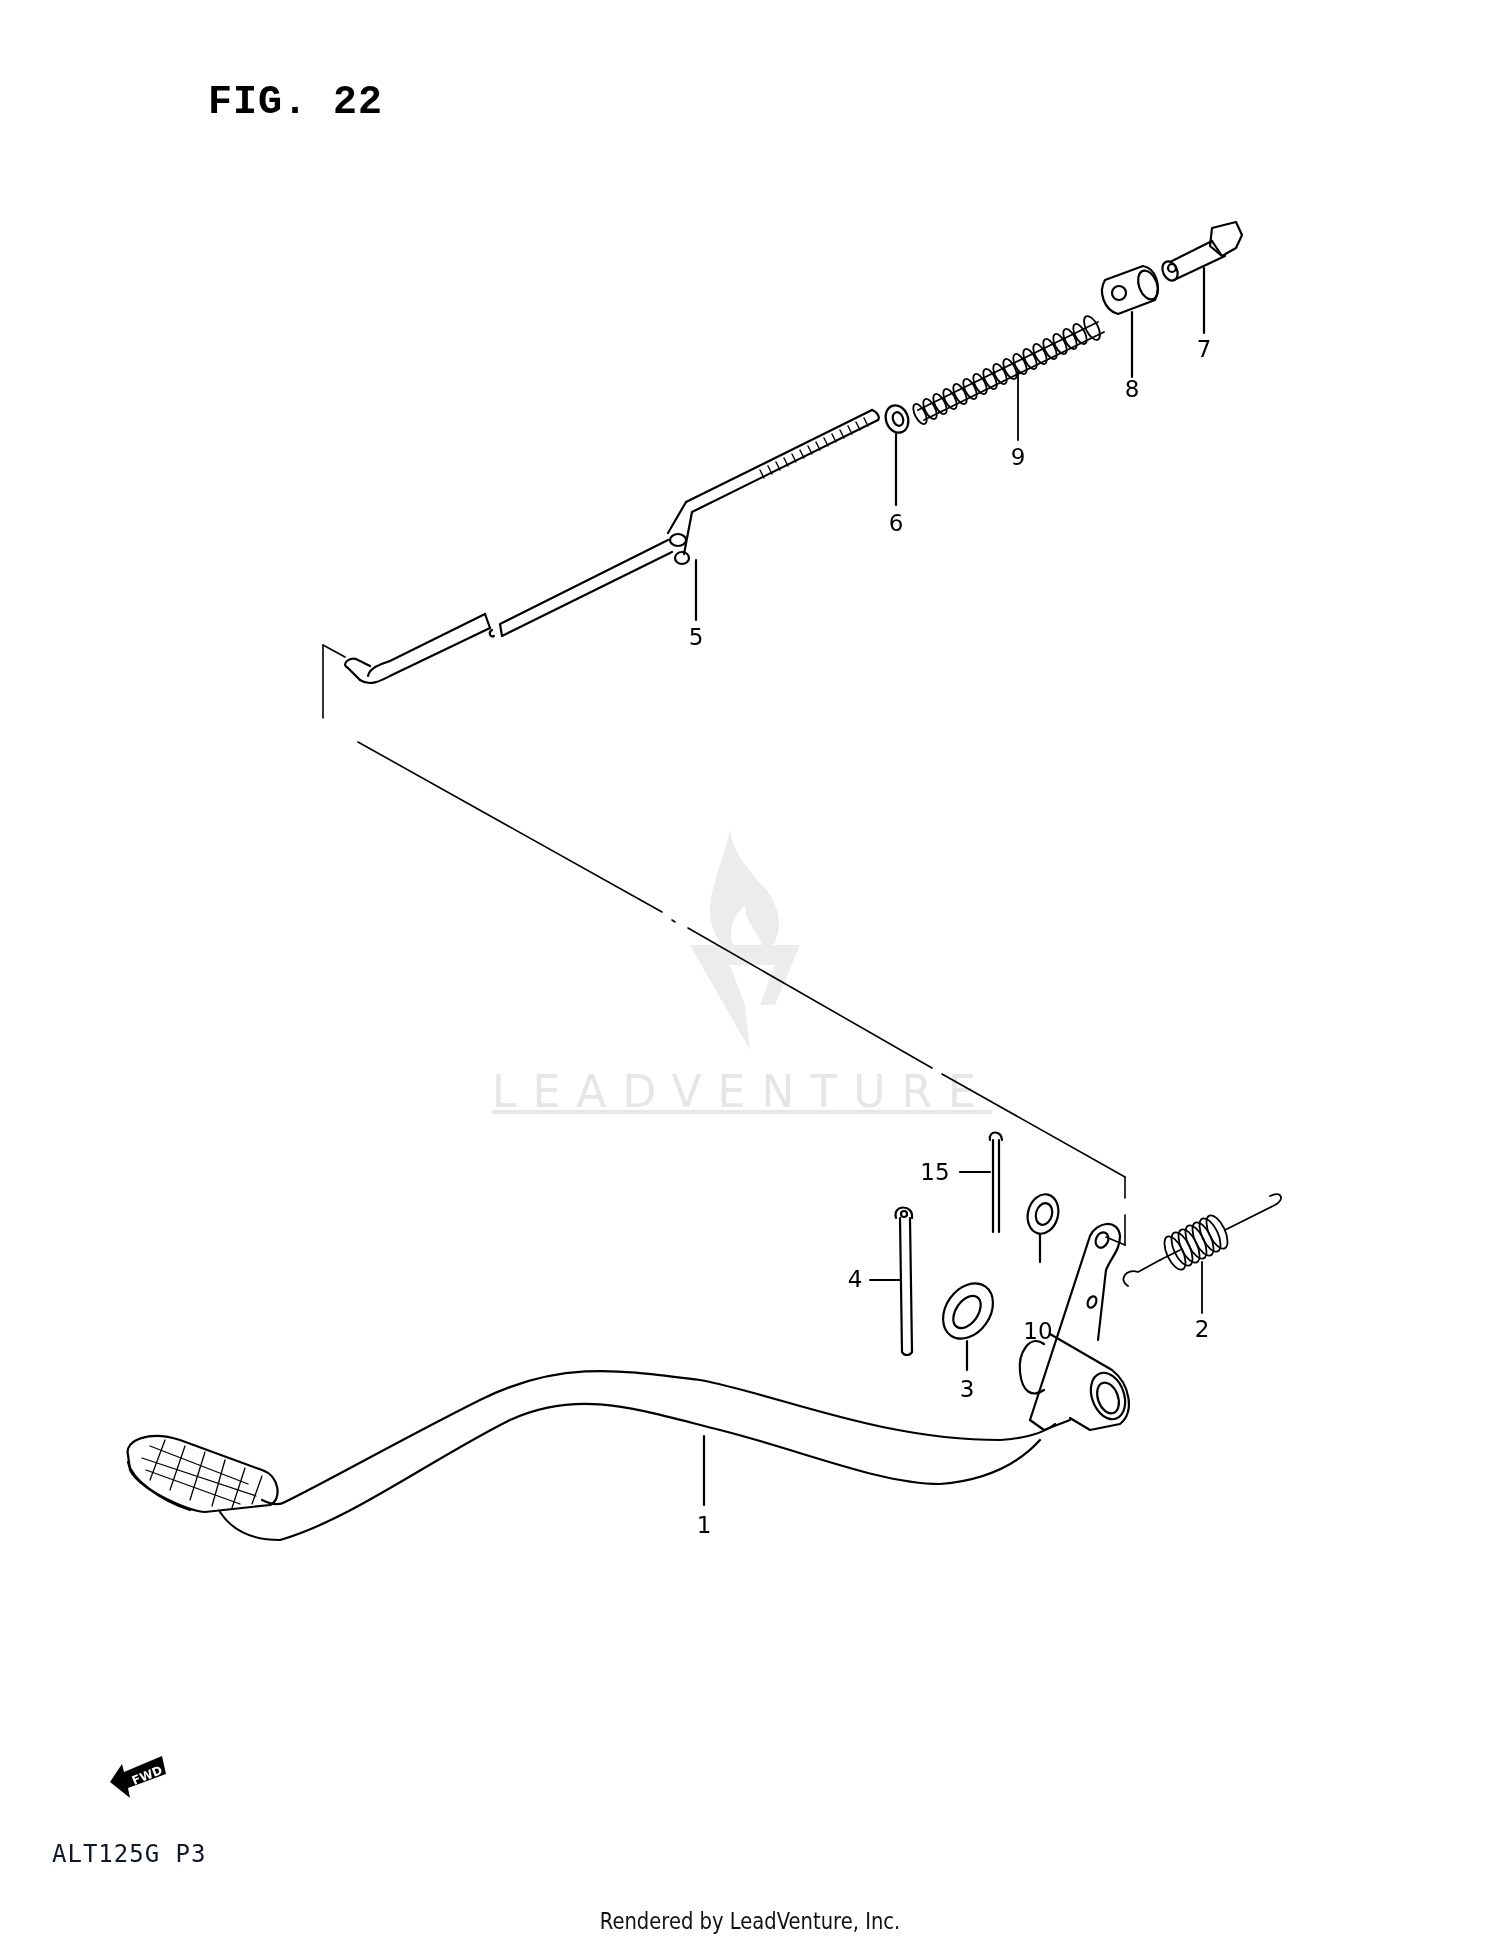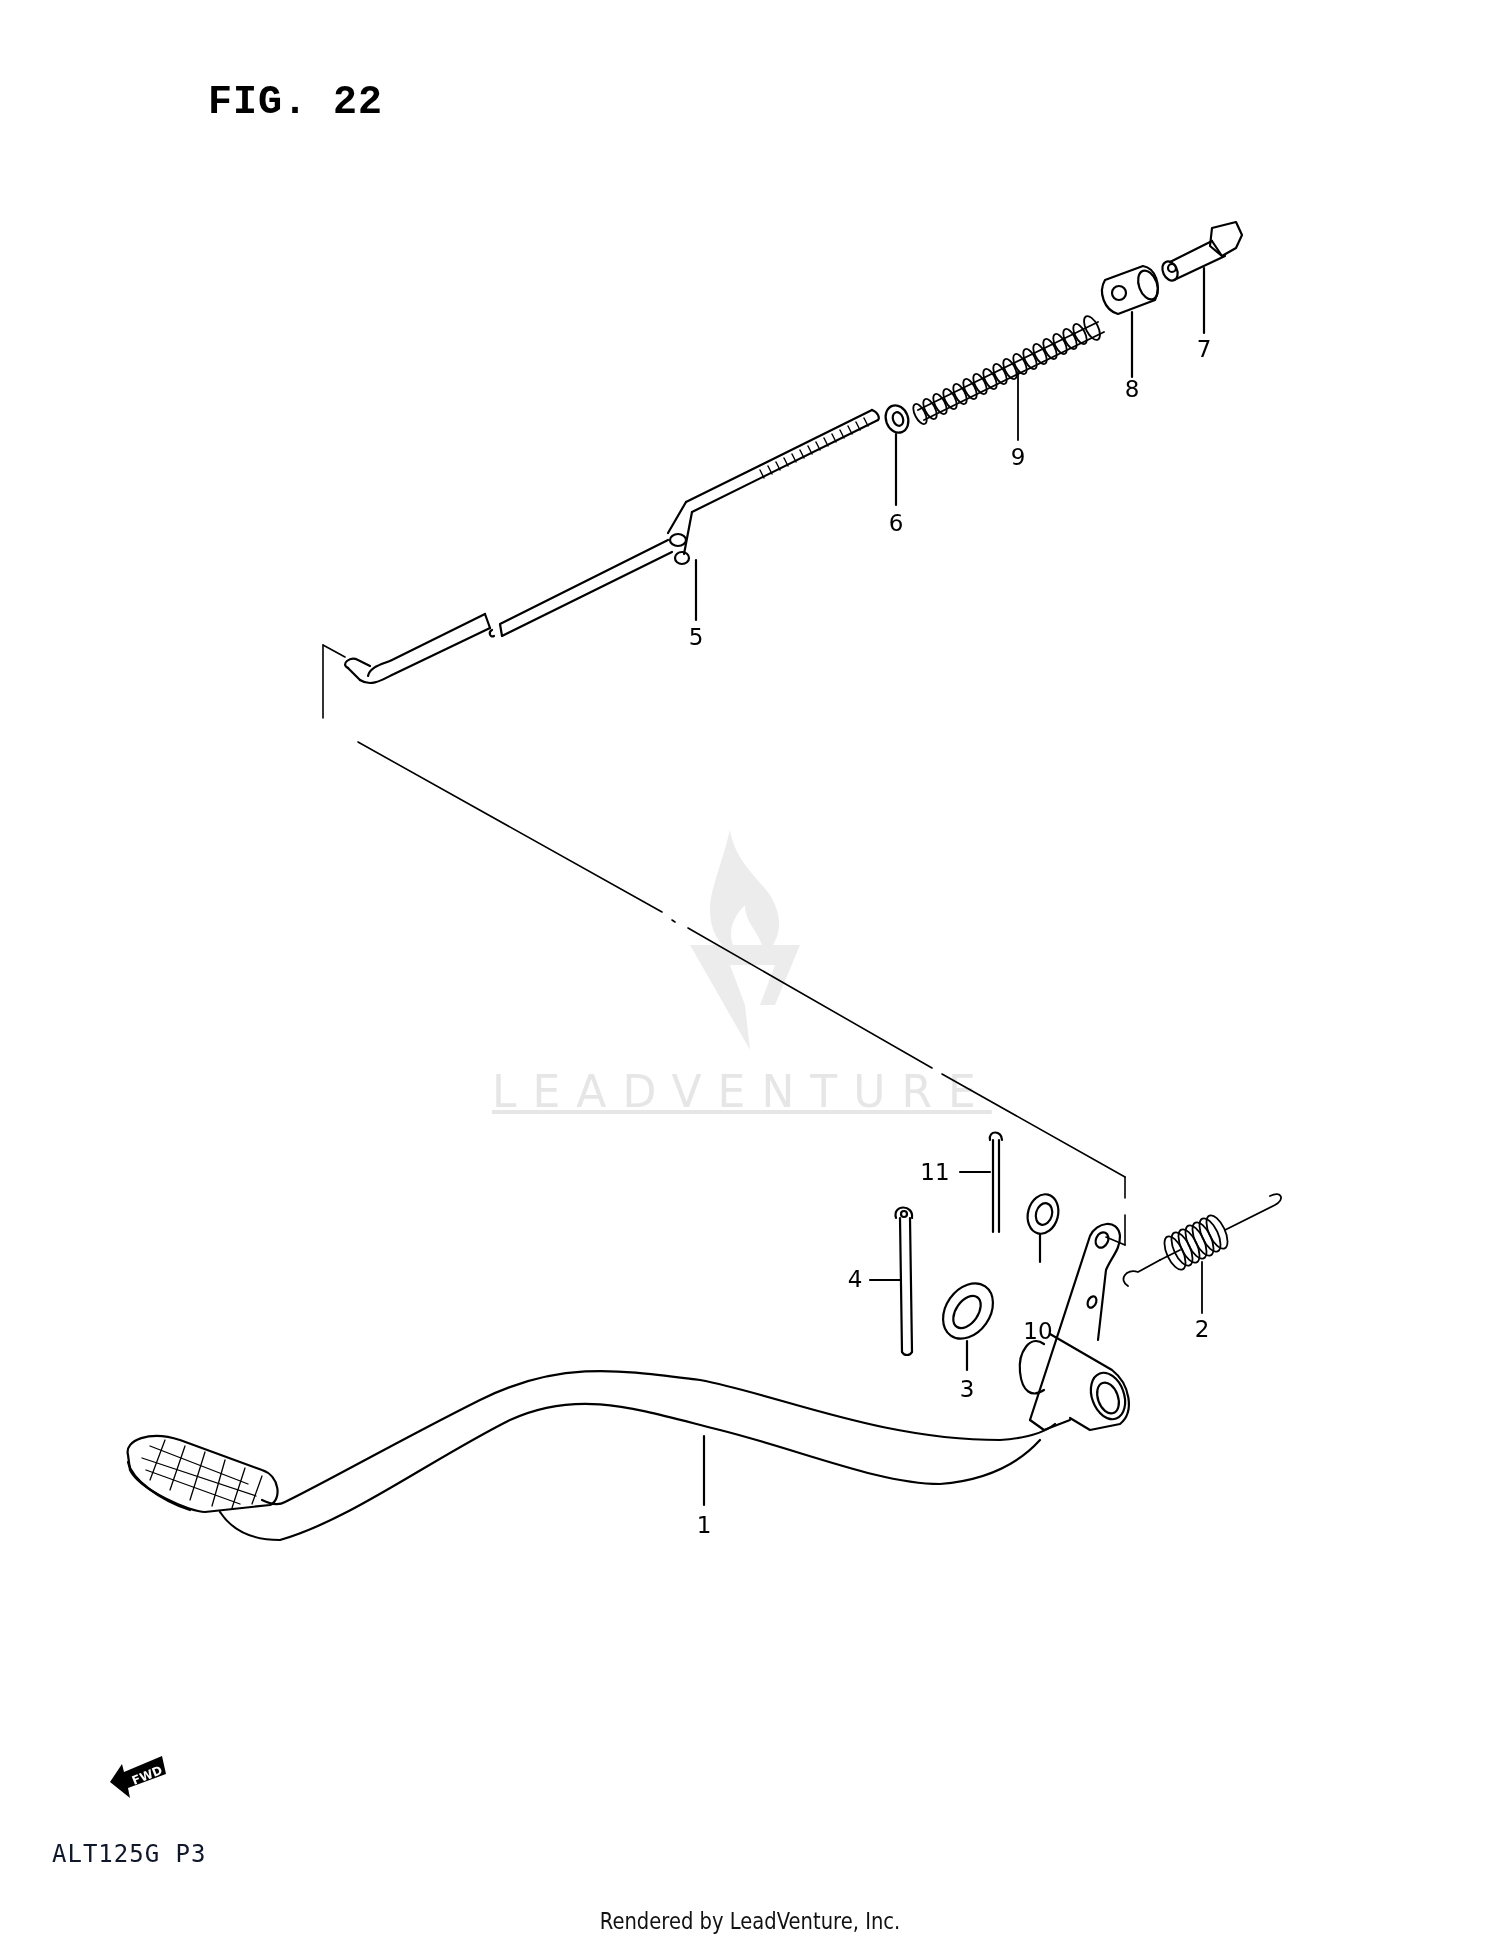--- a/index.html
+++ b/index.html
@@ -199,21 +199,21 @@
   <div class="callout" style="left:704px;top:1512px">1</div>
   <div class="callout" style="left:1202px;top:1316px">2</div>
   <div class="callout" style="left:967px;top:1376px">3</div>
   <div class="callout" style="left:855px;top:1266px">4</div>
   <div class="callout" style="left:696px;top:624px">5</div>
   <div class="callout" style="left:896px;top:510px">6</div>
   <div class="callout" style="left:1204px;top:336px">7</div>
   <div class="callout" style="left:1132px;top:376px">8</div>
   <div class="callout" style="left:1018px;top:444px">9</div>
   <div class="callout" style="left:1038px;top:1318px">10</div>
-  <div class="callout" style="left:935px;top:1159px">11</div>
+  <div class="callout" style="left:935px;top:1159px">15</div>
 
   <svg class="fwd" width="70" height="50" viewBox="0 0 70 50">
     <path d="M10 30 L22 12 L24 20 L62 4 L66 22 L28 36 L30 46 Z" fill="#000"></path>
     <text x="30" y="28" font-family="DejaVu Sans, sans-serif" font-weight="bold" font-size="12" fill="#fff" transform="rotate(-22 45 20)">FWD</text>
   </svg>
 
   <div class="model-code">ALT125G P3</div>
   <div class="footer">Rendered by LeadVenture, Inc.</div>
 </div>
 

